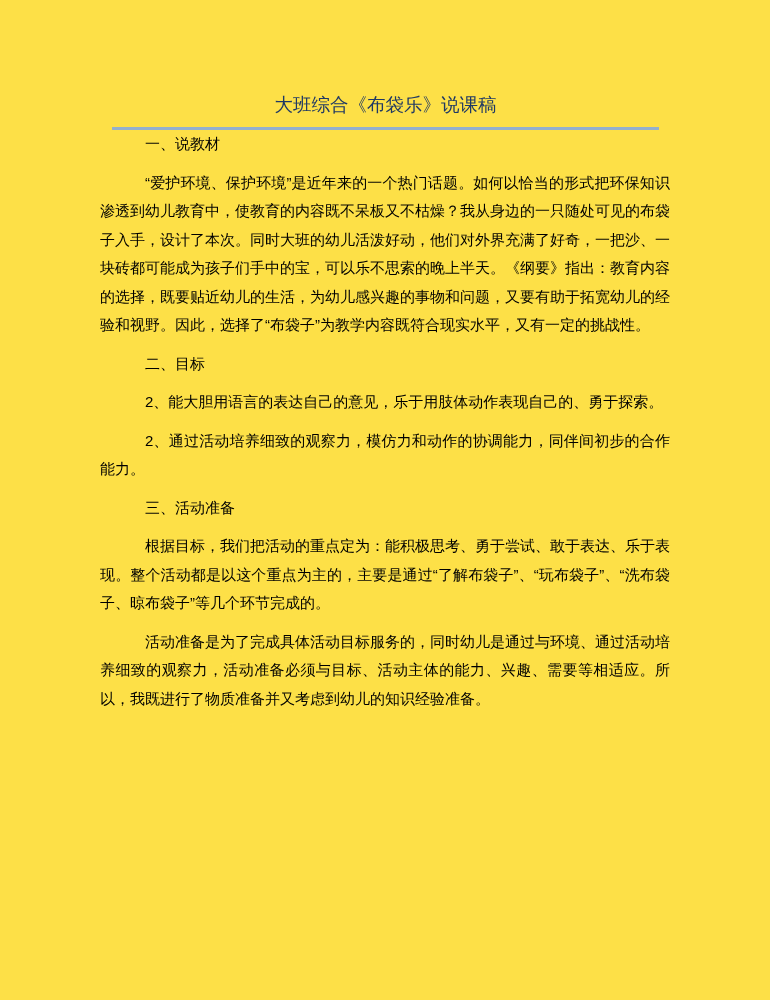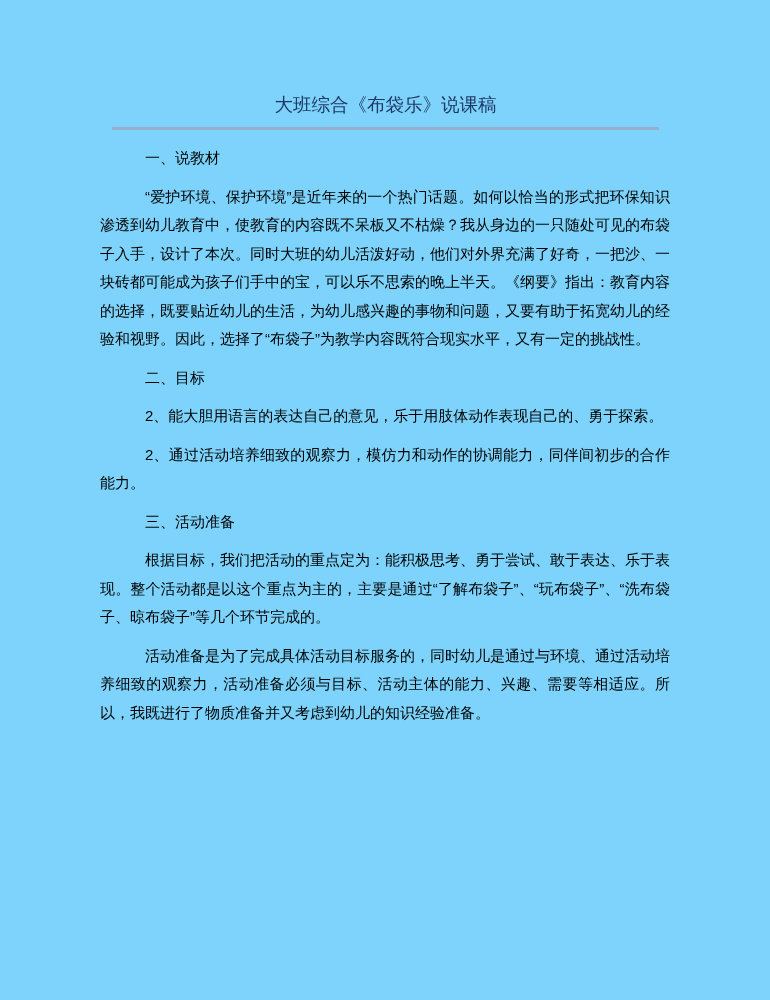--- a/index.html
+++ b/index.html
@@ -11,21 +11,21 @@
     width: 770px;
     height: 1000px;
     font-family: "Liberation Sans", "DejaVu Sans", sans-serif;
     overflow: hidden;
   }
   .page {
     box-sizing: border-box;
     width: 770px;
     height: 1000px;
     padding: 90px 100px 0 100px;
-    background: #7dd3fc;
+    background: #fde047;
   }
   .doc-title {
     color: #1F3864;
     font-size: 18.5px;
     font-weight: normal;
     line-height: 30px;
     text-align: center;
     margin: 0 11px 0 12px;
     padding-bottom: 7px;
     border-bottom: 3px solid #94B0CC;
@@ -36,21 +36,20 @@
     line-height: 28.5px;
     text-align: justify;
     text-indent: 45px;
     margin: 0 0 10px 0;
     word-break: break-all;
   }
   .block.heading {
     text-align: left;
   }
   .block.heading-first {
-    margin-top: 14px;
   }
 </style>
 </head>
 <body>
 
 <div class="page">
 
   <h1 class="doc-title">大班综合《布袋乐》说课稿</h1>
 
   <p class="block heading heading-first">一、说教材</p>

